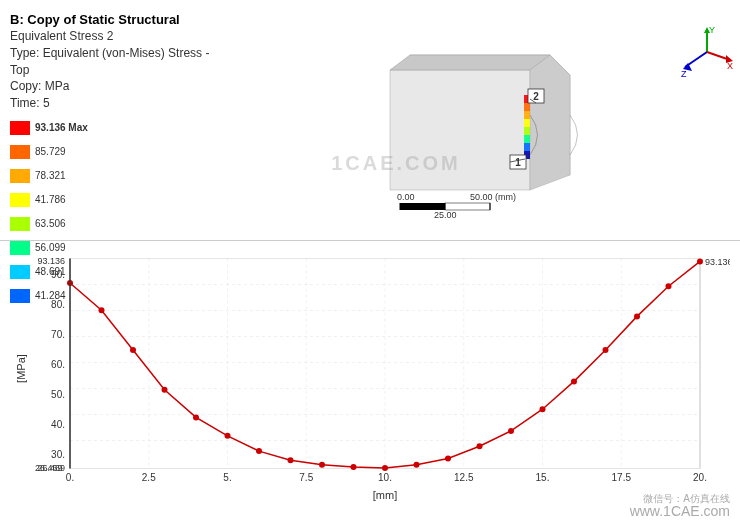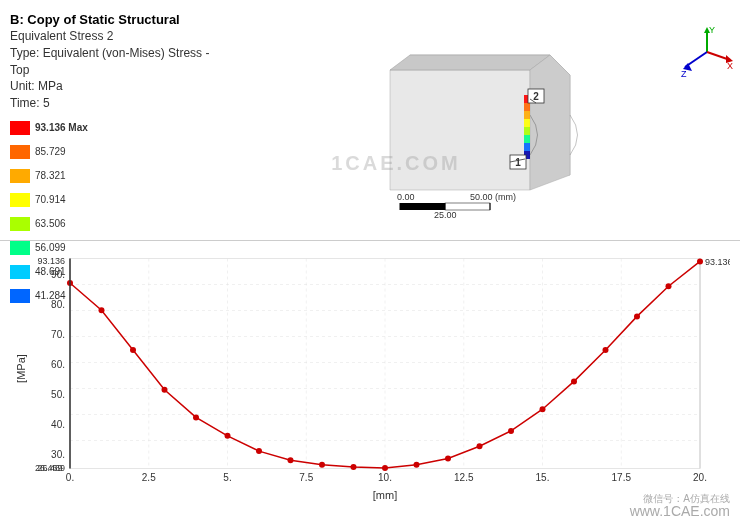--- a/index.html
+++ b/index.html
@@ -112,39 +112,39 @@
   </style>
 </head>
 <body>
 
 <div class="top-section">
 
   <div class="info-panel">
     <div class="title">B: Copy of Static Structural</div>
     <div class="subtitle">Equivalent Stress 2</div>
     <div class="subtitle">Type: Equivalent (von-Mises) Stress - Top</div>
-    <div class="subtitle">Unit: MPa</div>
+    <div class="subtitle">Copy: MPa</div>
     <div class="subtitle">Time: 5</div>
 
     <div class="legend">
       <div class="legend-item">
         <div class="legend-color" style="background:#ff0000;"></div>
         <span class="legend-label bold">93.136 Max</span>
       </div>
       <div class="legend-item">
         <div class="legend-color" style="background:#ff6600;"></div>
         <span class="legend-label">85.729</span>
       </div>
       <div class="legend-item">
         <div class="legend-color" style="background:#ffaa00;"></div>
         <span class="legend-label">78.321</span>
       </div>
       <div class="legend-item">
         <div class="legend-color" style="background:#ffff00;"></div>
-        <span class="legend-label">70.914</span>
+        <span class="legend-label">41.786</span>
       </div>
       <div class="legend-item">
         <div class="legend-color" style="background:#aaff00;"></div>
         <span class="legend-label">63.506</span>
       </div>
       <div class="legend-item">
         <div class="legend-color" style="background:#00ff88;"></div>
         <span class="legend-label">56.099</span>
       </div>
       <div class="legend-item">

